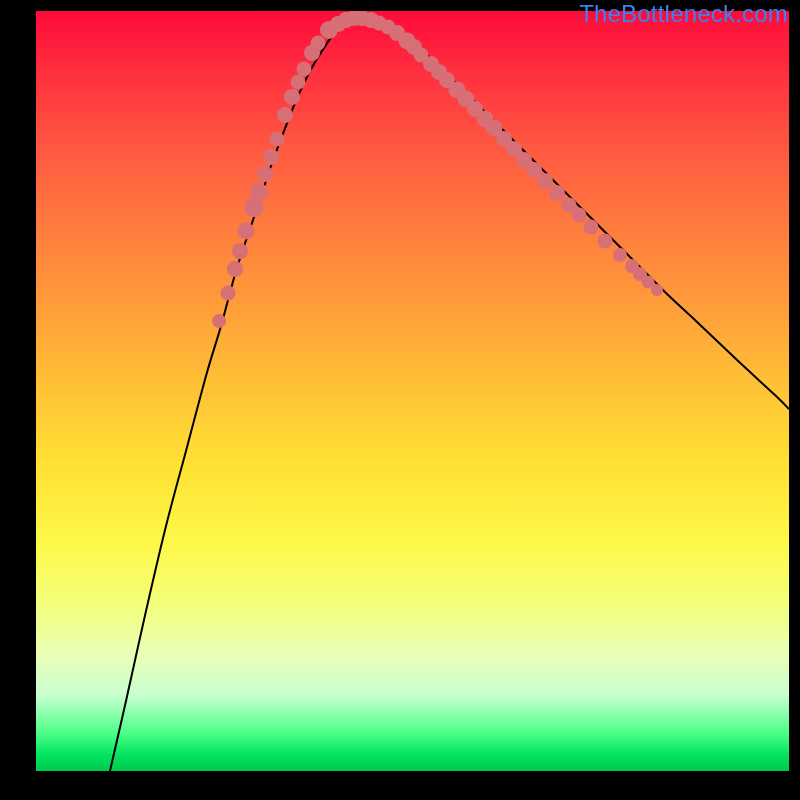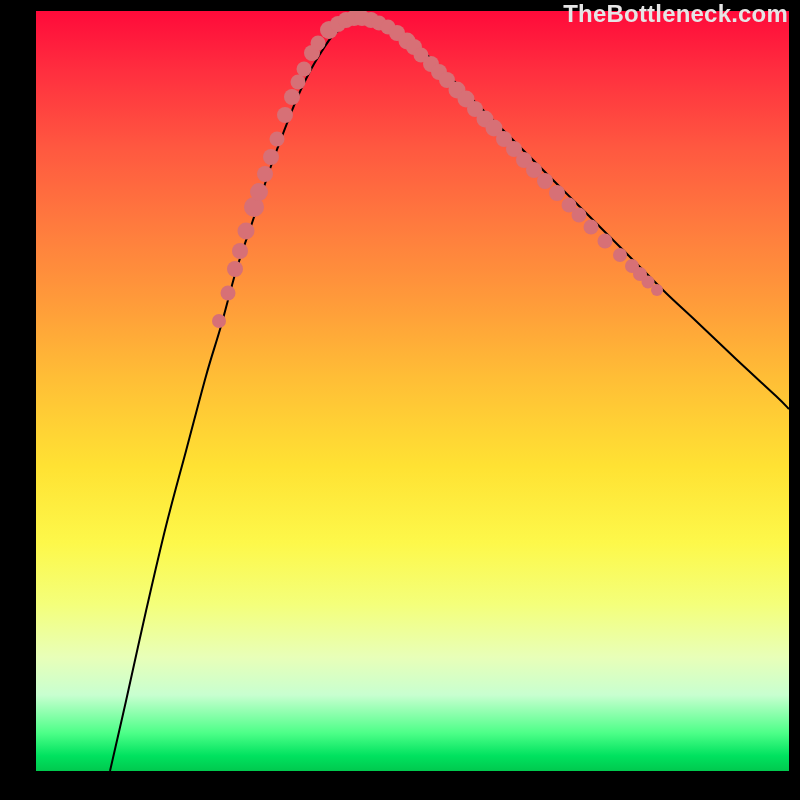--- a/index.html
+++ b/index.html
@@ -33,22 +33,22 @@
       #00c94e 100%
     );
     overflow: hidden;
   }
   .watermark {
     position: absolute;
     top: 0;
     right: 12px;
     font-family: Arial, Helvetica, sans-serif;
     font-size: 24px;
-    font-weight: 700;
-    color: #e5e5e5;
+    font-weight: 400;
+    color: #3b82f6;
     letter-spacing: 0.2px;
     user-select: none;
   }
 </style>
 </head>
 <body>
 
 <div class="frame">
   <div class="plot">
     <svg id="plot-svg" width="753" height="760" viewBox="0 0 753 760" preserveAspectRatio="none">

